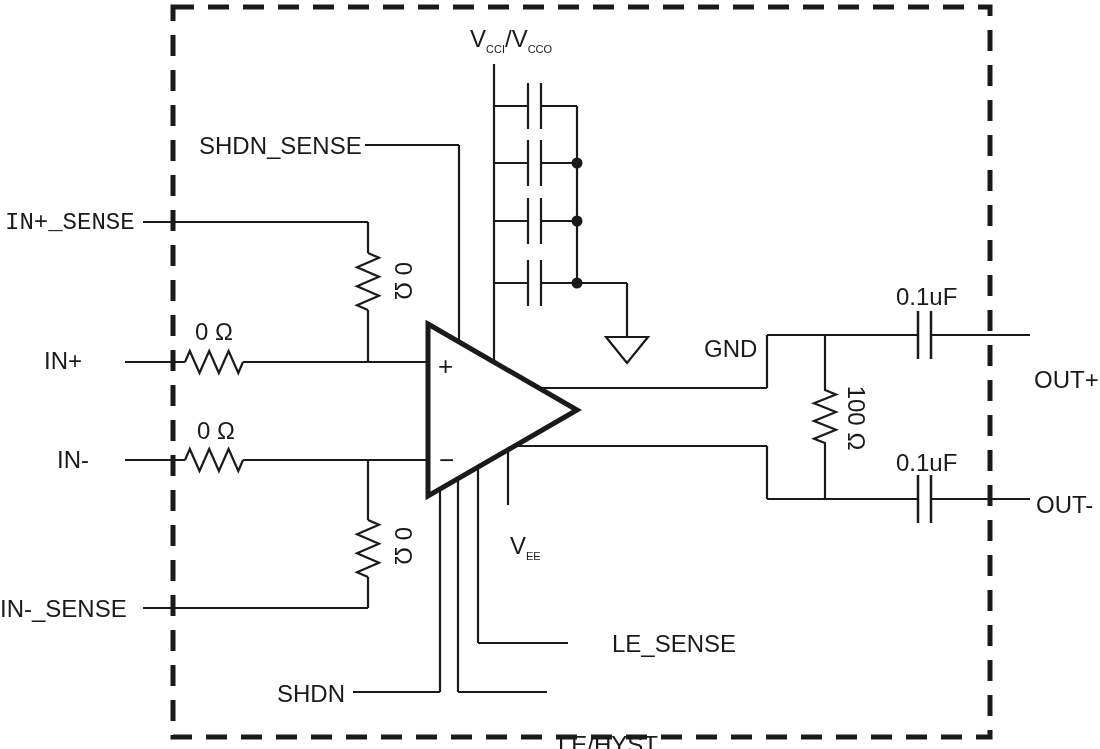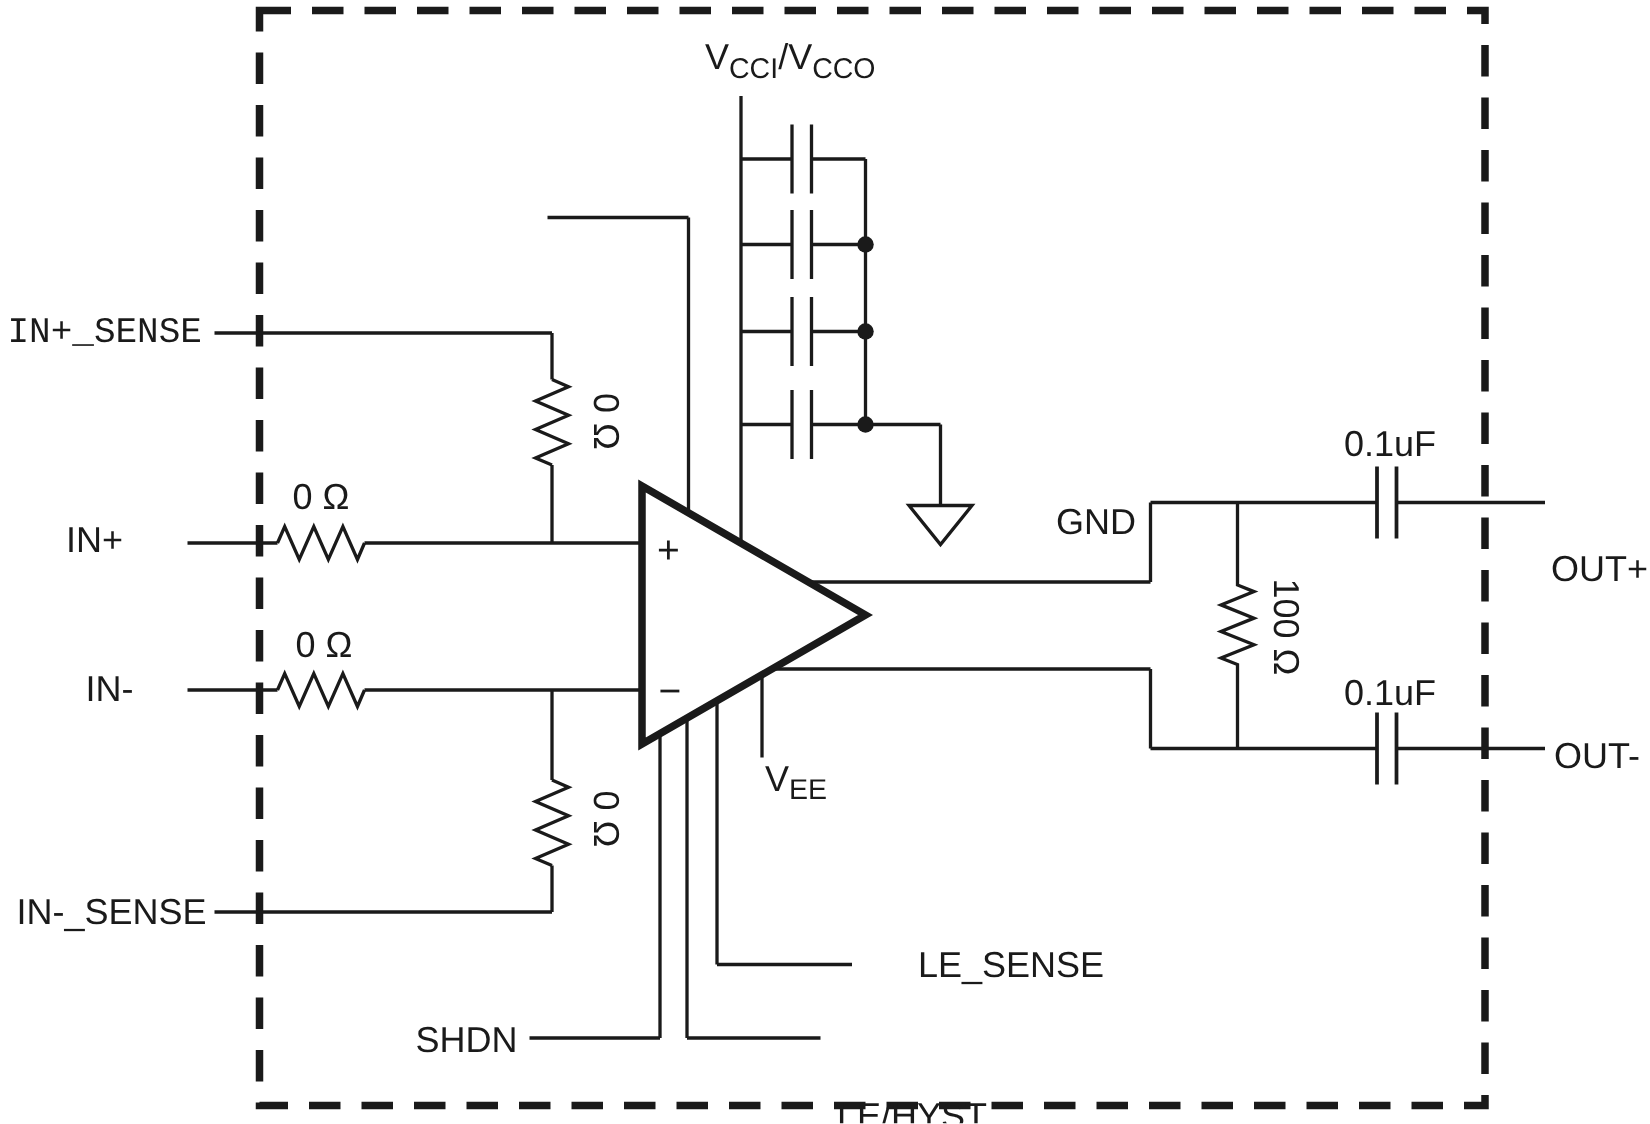--- a/index.html
+++ b/index.html
@@ -5,21 +5,21 @@
   html,body { margin:0; padding:0; background:#ffffff; }
   .canvas {
     position:relative; width:1100px; height:749px; background:#ffffff;
     font-family:"Liberation Sans", sans-serif; overflow:hidden;
   }
   .canvas svg { position:absolute; left:0; top:0; }
   .lbl {
     position:absolute; font-size:24px; line-height:1; color:#1a1a1a;
     white-space:nowrap; font-family:"Liberation Sans", sans-serif;
   }
-  .lbl sub { font-size:19px; line-height:0; }
+  .lbl sub { font-size:11px; line-height:0; }
   .rot { transform: translate(-50%,-50%) rotate(90deg); }
   .sign { font-size:26px; }
 </style>
 </head>
 <body>
 
 <div class="canvas">
 
   <svg width="1100" height="749" viewBox="0 0 1100 749" fill="none" stroke="#1a1a1a" stroke-width="2.2">
 
@@ -64,42 +64,43 @@
     <path d="M440,489 V692 M440,692 H353"></path>
     <path d="M458,479 V692 M458,692 H547"></path>
     <path d="M478,467 V643 M478,643 H568"></path>
     <path d="M508,450 V505"></path>
 
     <polygon points="428,324 577,410 428,496" fill="#ffffff" stroke-width="5" stroke-linejoin="miter"></polygon>
   </svg>
 
   <span class="lbl" style="left:470px; top:27px;"><span>V</span><sub>CCI</sub><span>/V</span><sub>CCO</sub></span>
 
+  <span class="lbl" style="left:199px; top:134px;">SHDN_SENSE</span>
 
   <span class="lbl" style="left:5px; top:211px;font-family:Liberation Mono, monospace;">IN+_SENSE</span>
 
   <span class="lbl" style="left:195px; top:320px;">0 Ω</span>
 
   <span class="lbl" style="left:44px; top:349px;">IN+</span>
 
   <span class="lbl" style="left:197px; top:419px;">0 Ω</span>
 
   <span class="lbl" style="left:45px; top:448px;margin-left:12px;">IN-</span>
 
-  <span class="lbl" style="left:11px; top:597px;">IN-_SENSE</span>
+  <span class="lbl" style="left:0; top:597px;">IN-_SENSE</span>
 
   <span class="lbl rot" style="left:403px; top:281px;">0 Ω</span>
 
   <span class="lbl rot" style="left:403px; top:546px;">0 Ω</span>
 
   <span class="lbl rot" style="left:856px; top:418px;">100 Ω</span>
 
   <span class="lbl" style="left:663px; top:337px;margin-left:41px;">GND</span>
 
-  <span class="lbl" style="left:510px; top:508px;"><span>V</span><sub>EE</sub></span>
+  <span class="lbl" style="left:510px; top:534px;"><span>V</span><sub>EE</sub></span>
 
   <span class="lbl" style="left:896px; top:285px;">0.1uF</span>
 
   <span class="lbl" style="left:1034px; top:324px;margin-top:44px;">OUT+</span>
 
   <span class="lbl" style="left:896px; top:451px;">0.1uF</span>
 
   <span class="lbl" style="left:1036px; top:493px;">OUT-</span>
 
   <span class="lbl" style="left:612px; top:632px;">LE_SENSE</span>

